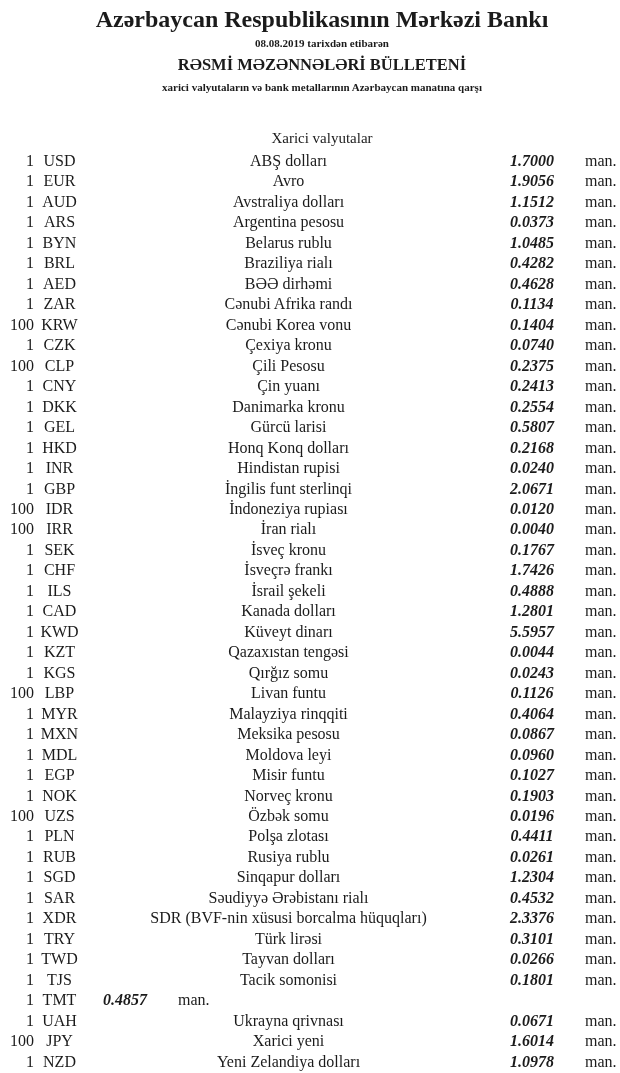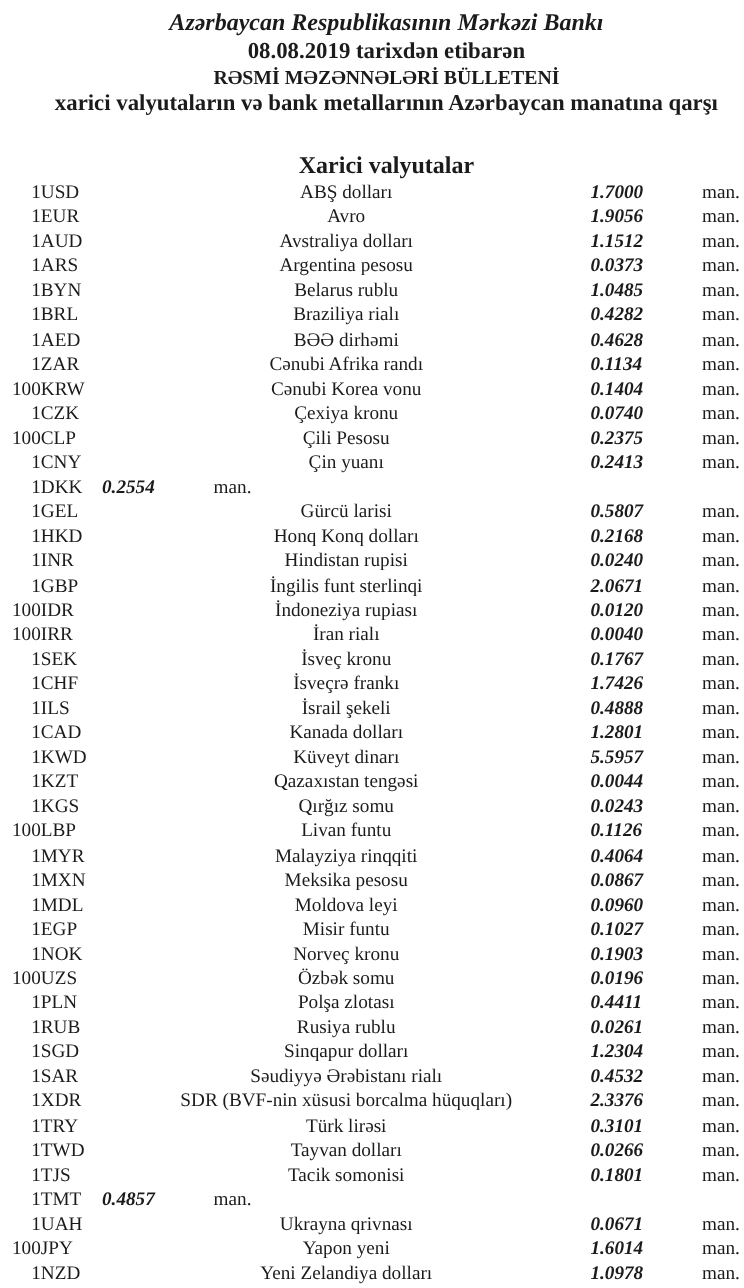--- a/index.html
+++ b/index.html
@@ -8,34 +8,34 @@
     background: #ffffff;
     color: #1b1b1b;
     font-family: "Liberation Serif", "DejaVu Serif", serif;
     position: relative;
     overflow: hidden;
   }
   .header {
     position: absolute; top: 6px; left: 24px; width: 596px;
     text-align: center; font-weight: bold;
   }
-  .title   { font-size: 20px; line-height: 26px; font-style: italic; }
-  .sub     { font-size: 19px; line-height: 22px; }
+  .title   { font-size: 24px; line-height: 26px; }
+  .sub     { font-size: 11px; line-height: 22px; }
   .caps    { font-size: 16.5px; }
   .section-title {
     position: absolute; top: 128px; left: 24px; width: 596px;
-    text-align: center; font-weight: bold;
-    font-size: 20px; line-height: 20px;
+    text-align: center; font-weight: normal;
+    font-size: 15px; line-height: 20px;
   }
   .rates-table { position: absolute; top: 151px; left: 0; width: 620px; }
   .row  { display: flex; height: 20.48px; line-height: 20.48px; font-size: 16px; }
   .qty  { flex: none; width: 34px;  text-align: right; }
-  .code { flex: none; width: 51px;  text-align: left; }
+  .code { flex: none; width: 51px;  text-align: center; }
   .name { flex: 1;    min-width: 0; text-align: center; white-space: nowrap; }
-  .rate { flex: none; width: 80px;  text-align: left; font-weight: bold; font-style: italic; }
+  .rate { flex: none; width: 80px;  text-align: center; font-weight: bold; font-style: italic; }
   .unit { flex: none; width: 48px;  box-sizing: border-box; padding-left: 13px; }
 </style>
 </head>
 <body>
 
 <div class="page-root">
 
   <div class="header">
     <div class="title">Azərbaycan Respublikasının Mərkəzi Bankı</div>
     <div class="sub">08.08.2019 tarixdən etibarən</div>
@@ -138,20 +138,21 @@
     <span class="qty">1</span>
     <span class="code">CNY</span>
     <span class="name">Çin yuanı</span>
     <span class="rate">0.2413</span>
     <span class="unit">man.</span>
   </div>
 
   <div class="row">
     <span class="qty">1</span>
     <span class="code">DKK</span>
+    <span class="name">Danimarka kronu</span>
     <span class="rate">0.2554</span>
     <span class="unit">man.</span>
   </div>
 
   <div class="row">
     <span class="qty">1</span>
     <span class="code">GEL</span>
     <span class="name">Gürcü larisi</span>
     <span class="rate">0.5807</span>
     <span class="unit">man.</span>
@@ -384,21 +385,21 @@
     <span class="qty">1</span>
     <span class="code">UAH</span>
     <span class="name">Ukrayna qrivnası</span>
     <span class="rate">0.0671</span>
     <span class="unit">man.</span>
   </div>
 
   <div class="row">
     <span class="qty">100</span>
     <span class="code">JPY</span>
-    <span class="name">Yapon yeni</span>
+    <span class="name">Xarici yeni</span>
     <span class="rate">1.6014</span>
     <span class="unit">man.</span>
   </div>
 
   <div class="row">
     <span class="qty">1</span>
     <span class="code">NZD</span>
     <span class="name">Yeni Zelandiya dolları</span>
     <span class="rate">1.0978</span>
     <span class="unit">man.</span>

